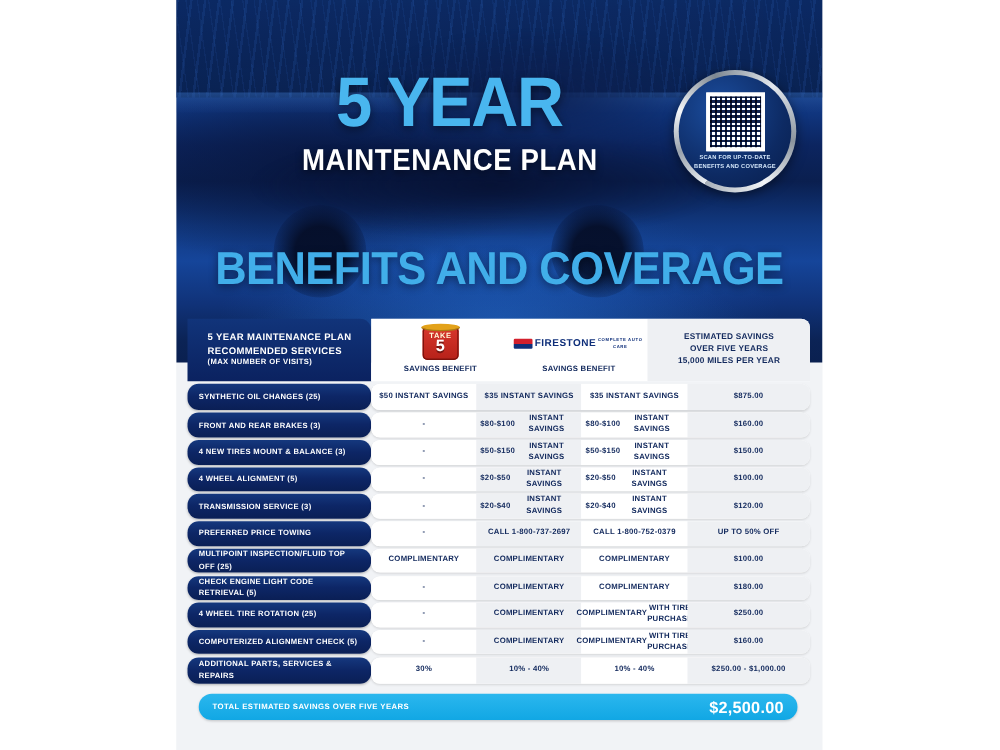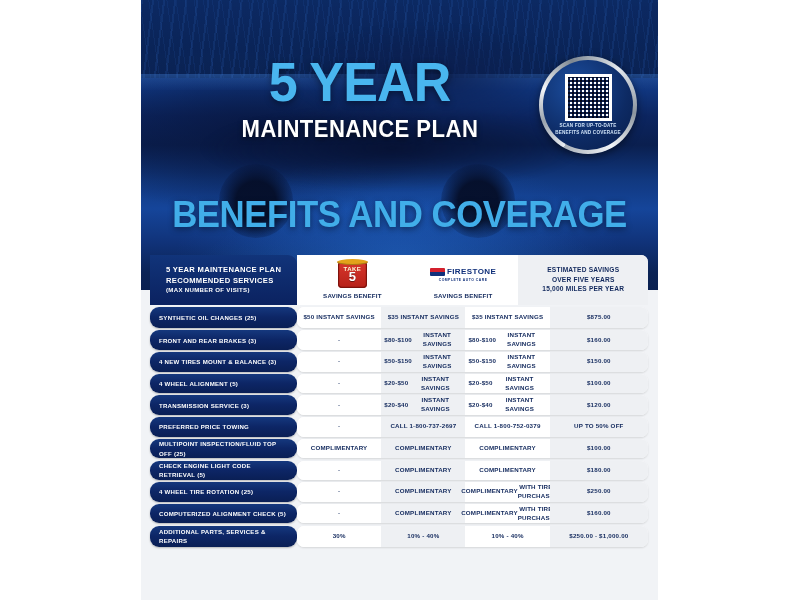--- a/index.html
+++ b/index.html
@@ -223,21 +223,21 @@
     font-size: 13px; font-weight: 700; color: #ffffff;
     margin-top: 5px; text-shadow: 0 1px 0 rgba(0,0,0,.4);
   }
   .logo-pepboys {
     font-size: 10.5px; font-weight: 700; font-style: italic;
     color: #cf1f2d; letter-spacing: -.3px;
     font-family: "Liberation Serif", serif;
     border-bottom: 1.2px solid #cf1f2d;
     padding-bottom: 1px; white-space: nowrap;
   }
-  .logo-firestone { display: flex; flex-direction: column; }
+  .logo-firestone { display: flex; align-items: center; }
   .logo-firestone .fs-top { display: flex; align-items: center; }
   .logo-firestone .fs-mark {
     width: 15px; height: 8px;
     background: linear-gradient(180deg, #d3202d 0 50%, #0f2f7a 50% 100%);
     margin-right: 2px; border-radius: 1px;
   }
   .logo-firestone .fs-name {
     font-size: 8px; font-weight: 700; color: #0f2f7a; letter-spacing: .4px;
   }
   .logo-firestone .fs-sub {
@@ -462,16 +462,20 @@
             <div class="svc" style="height: 21px;">ADDITIONAL PARTS, SERVICES &amp; REPAIRS</div>
             <div class="cells" style="height: 21px;">
               <div class="cell">30%</div>
               <div class="cell alt">10% - 40%</div>
               <div class="cell">10% - 40%</div>
               <div class="cell alt wide">$250.00 - $1,000.00</div>
             </div>
           </div>
         </div>
 
+      <div id="total-bar">
+        <div id="total-label">TOTAL ESTIMATED SAVINGS OVER FIVE YEARS</div>
+        <div id="total-value">$2,500.00</div>
+      </div>
 
     </div>
   </div>
 </div>
 
 </body></html>

